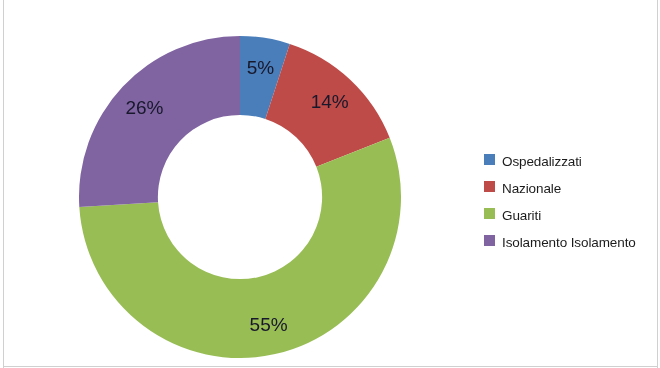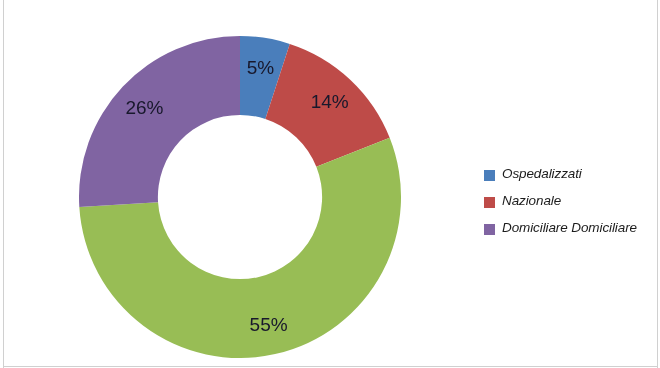--- a/index.html
+++ b/index.html
@@ -84,23 +84,22 @@
 
   
   #legend {
     position: absolute;
     left: 484px;
     top: 154px;
     width: 172px;
   }
   .legend-item {
     display: flex;
-    align-items: flex-end;
+    align-items: flex-start;
     height: 27px;
-    font-style: italic;
   }
   .legend-swatch {
     width: 11px;
     height: 11px;
     flex: 0 0 11px;
     margin-right: 7px;
   }
   .legend-label {
     font-size: 13.5px;
     color: #1c1c1c;
@@ -139,18 +138,22 @@
   <div id="legend">
     <div class="legend-item">
       <span class="legend-swatch" style="background: rgb(74, 126, 187);"></span>
       <span class="legend-label">Ospedalizzati</span>
     </div>
     <div class="legend-item">
       <span class="legend-swatch" style="background: rgb(190, 75, 72);"></span>
       <span class="legend-label">Nazionale</span>
     </div>
     <div class="legend-item">
+      <span class="legend-swatch" style="background: rgb(152, 189, 85);"></span>
+      <span class="legend-label">Guariti</span>
+    </div>
+    <div class="legend-item">
       <span class="legend-swatch" style="background: rgb(128, 100, 162);"></span>
-      <span class="legend-label">Domiciliare Domiciliare</span>
+      <span class="legend-label">Isolamento Isolamento</span>
     </div>
   </div>
 
 </div>
 
 </body></html>

